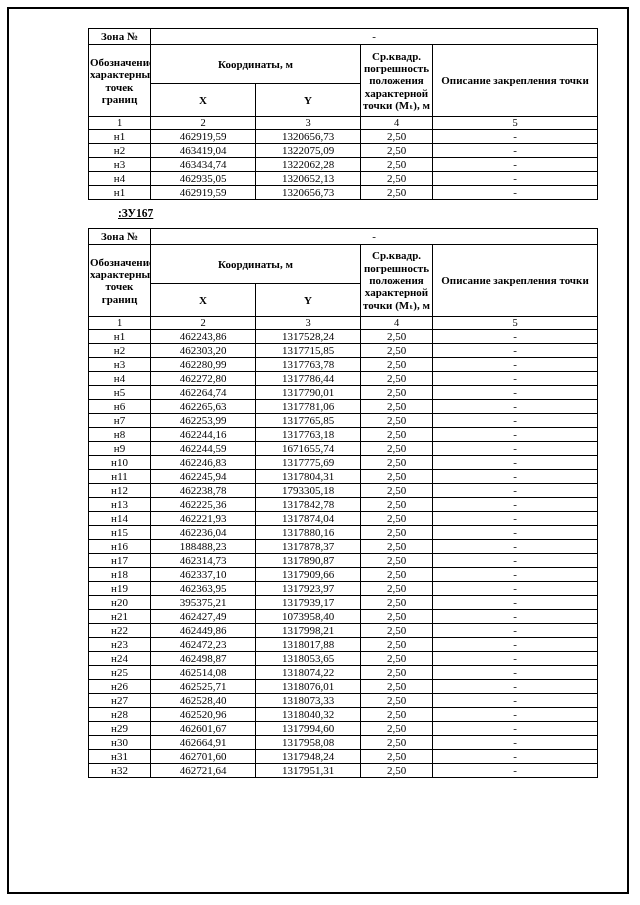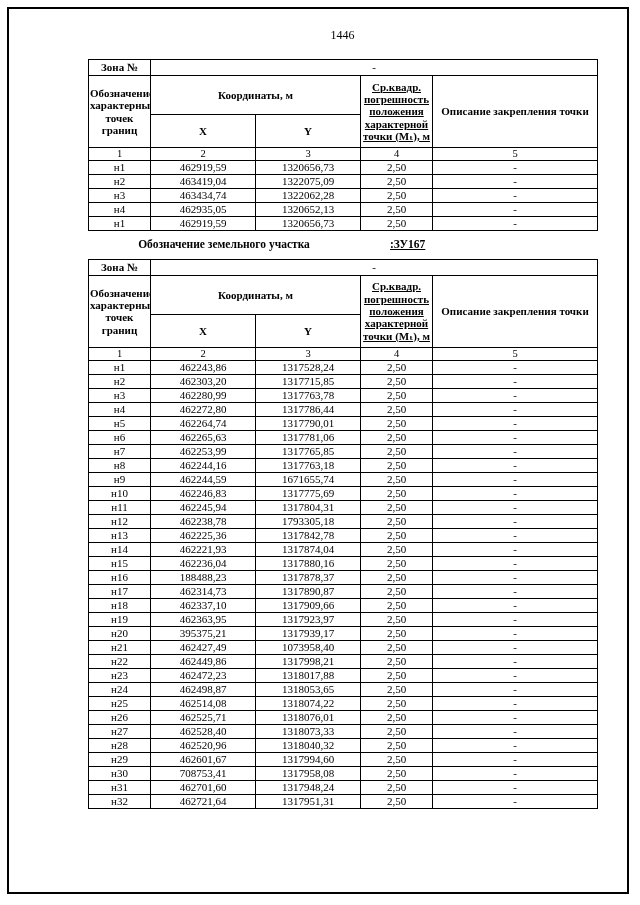--- a/index.html
+++ b/index.html
@@ -30,41 +30,40 @@
   col.col-x{width:105px;}
   col.col-y{width:105px;}
   col.col-prec{width:72px;}
   col.col-desc{width:165px;}
   tr.zone-row td{height:15px;}
   td.zone-label{font-weight:bold;text-align:left;padding-left:6px;}
   td.zone-value{text-align:left;padding-left:10px;}
   tr.hdr-row1 td{height:38px;font-weight:bold;}
   tr.hdr-row2 td{height:32px;font-weight:bold;}
   td.hdr-point{font-size:8.5px;font-weight:bold;line-height:1.25;}
-  td.hdr-prec{font-size:10px;font-weight:bold;line-height:1.15;padding:1px 2px;text-decoration:underline;}
+  td.hdr-prec{font-size:10px;font-weight:bold;line-height:1.15;padding:1px 2px;}
   td.hdr-desc{font-size:11px;font-weight:bold;}
   tr.num-row td{height:11px;font-size:10.5px;}
   .designation{
     display:flex;align-items:center;margin:7px 0 9px 0;font-size:11.5px;
   }
   .designation-label{
     width:272px;text-align:center;font-weight:bold;
   }
   .designation-value{
     margin-left:30px;font-weight:bold;text-decoration:underline;
   }
 </style>
 </head>
 <body>
 
 <div class="frame"></div>
 
 <div class="content">
 
-  <div class="page-number">1446</div>
 
   <table class="coord-table">
     <colgroup>
       <col class="col-point">
         <col class="col-x">
         <col class="col-y">
         <col class="col-prec">
         <col class="col-desc">
     </colgroup>
     <tbody>
@@ -123,21 +122,20 @@
           <td>н1</td>
           <td>462919,59</td>
           <td>1320656,73</td>
           <td>2,50</td>
           <td>-</td>
         </tr>
       </tbody>
   </table>
 
   <div class="designation">
-    <span class="designation-label">Обозначение земельного участка</span>
     <span class="designation-value">:ЗУ167</span>
   </div>
 
   <table class="coord-table">
     <colgroup>
       <col class="col-point">
         <col class="col-x">
         <col class="col-y">
         <col class="col-prec">
         <col class="col-desc">
@@ -364,21 +362,21 @@
         </tr>
         <tr>
           <td>н29</td>
           <td>462601,67</td>
           <td>1317994,60</td>
           <td>2,50</td>
           <td>-</td>
         </tr>
         <tr>
           <td>н30</td>
-          <td>708753,41</td>
+          <td>462664,91</td>
           <td>1317958,08</td>
           <td>2,50</td>
           <td>-</td>
         </tr>
         <tr>
           <td>н31</td>
           <td>462701,60</td>
           <td>1317948,24</td>
           <td>2,50</td>
           <td>-</td>

